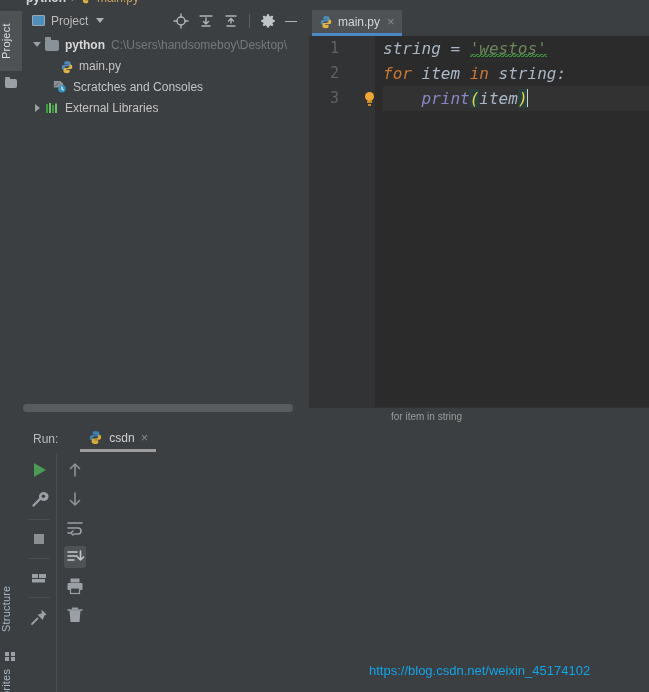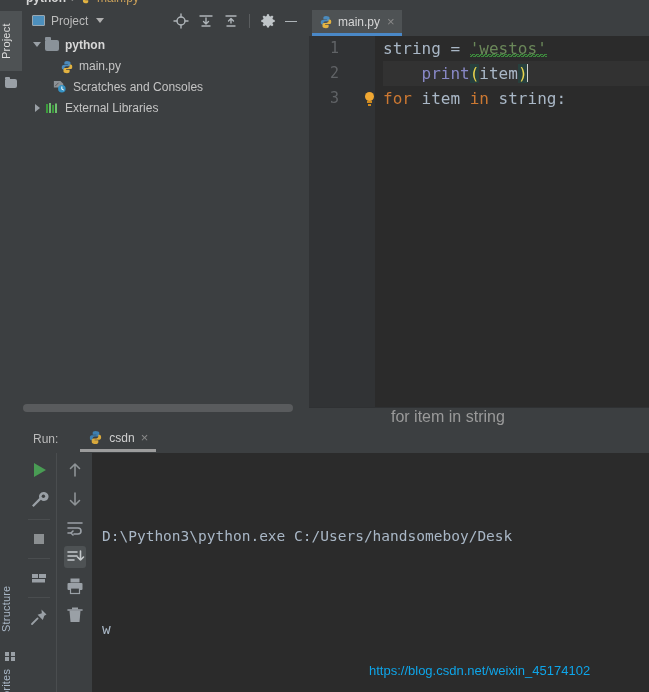--- a/index.html
+++ b/index.html
@@ -347,20 +347,21 @@
   }
   .code {
     flex: 1 1 auto;
     position: relative;
     background: #2b2b2b;
     font-family: "DejaVu Sans Mono", monospace;
     font-size: 16px;
     line-height: 25px;
     padding-left: 8px;
     box-sizing: border-box;
+    font-style: italic;
   }
   .cline {
     height: 25px;
     white-space: pre;
   }
   .cline.current {
     background: #323232;
   }
   .k-def { color: #a9b7c6; }
   .k-kw  { color: #cc7832; }
@@ -398,21 +399,21 @@
     left: 0; bottom: 0;
     width: 340px;
     height: 17px;
     background: #3c3f41;
     display: flex;
     align-items: center;
     border-top: 1px solid #2f3133;
   }
   .status-text {
     padding-left: 82px;
-    font-size: 16px;
+    font-size: 10px;
     color: #9a9a9a;
   }
 
   
   .run-panel {
     position: absolute;
     left: 22px; top: 425px;
     width: 627px;
     height: 267px;
     background: #3c3f41;
@@ -588,20 +589,21 @@
     <div class="tree">
 
       <div class="tree-row" style="padding-left:8px;">
         <span class="tw">
             <span class="arrow-down"></span>
           </span>
         <span class="tree-ico">
             <span class="folder-ico"></span>
           </span>
         <span class="name-bold">python</span>
+        <span class="path-dim">C:\Users\handsomeboy\Desktop\</span>
       </div>
 
       <div class="tree-row" style="padding-left:36px;">
         <span class="tree-ico">
           <span class="py-ico">
             <svg width="14" height="14" viewBox="0 0 16 16">
               <path d="M8 1c-2 0-3 .8-3 2v2h4v.7H4C2.6 5.7 2 6.8 2 8.4S2.6 11 4 11h1V9.3C5 8 6 7 7.4 7h2.8c1 0 1.8-.8 1.8-1.8V3C12 1.8 10 1 8 1z" fill="#4b8bbe"></path>
               <path d="M8 15c2 0 3-.8 3-2v-2H7v-.7h5c1.4 0 2-1.1 2-2.7S13.4 5 12 5h-1v1.7C11 8 10 9 8.6 9H5.8C4.8 9 4 9.8 4 10.8V13c0 1.2 2 2 4 2z" fill="#e3b341"></path>
             </svg>
           </span>
@@ -665,23 +667,23 @@
         <div class="bulb" style="top:50px;">
           <span class="glass"></span>
             <span class="base"></span>
             <span class="base2"></span>
         </div>
       </div>
 
       <div class="code">
         <div class="cline"><span class="k-def">string</span><span class="k-op"> = </span><span class="k-str squiggle">'westos'</span></div>
 
+        <div class="cline"><span class="k-kw">for</span><span class="k-def"> item </span><span class="k-kw">in</span><span class="k-def"> string:</span></div>
+
         <div class="cline current"><span class="k-def">    </span><span class="k-fn">print</span><span class="brk">(</span><span class="k-def">item</span><span class="brk">)</span><span class="caret"></span></div>
-
-        <div class="cline"><span class="k-kw">for</span><span class="k-def"> item </span><span class="k-kw">in</span><span class="k-def"> string:</span></div>
       </div>
     </div>
 
     <div class="status-strip">
       <span class="status-text">for item in string</span>
     </div>
   </div>
 
   <div class="run-panel">
 
@@ -766,25 +768,16 @@
       </span>
       <span class="tbtn">
         <svg width="22" height="22" viewBox="0 0 22 22">
           <path d="M5.5 6.5h11l-1 11.5h-9z" fill="#9aa0a6"></path>
           <rect x="8" y="3.5" width="6" height="2" fill="#9aa0a6"></rect>
           <path d="M4 6h14" stroke="#9aa0a6" stroke-width="1.6" stroke-linecap="round"></path>
         </svg>
       </span>
     </div>
 
-    <div class="console">
-      <div class="console-line">D:\Python3\python.exe C:/Users/handsomeboy/Desk</div>
-      <div class="console-line">w</div>
-      
-      
-      
-      
-      
-    </div>
   </div>
 
   <div class="watermark">https://blog.csdn.net/weixin_45174102</div>
 </div>
 
 </body></html>

